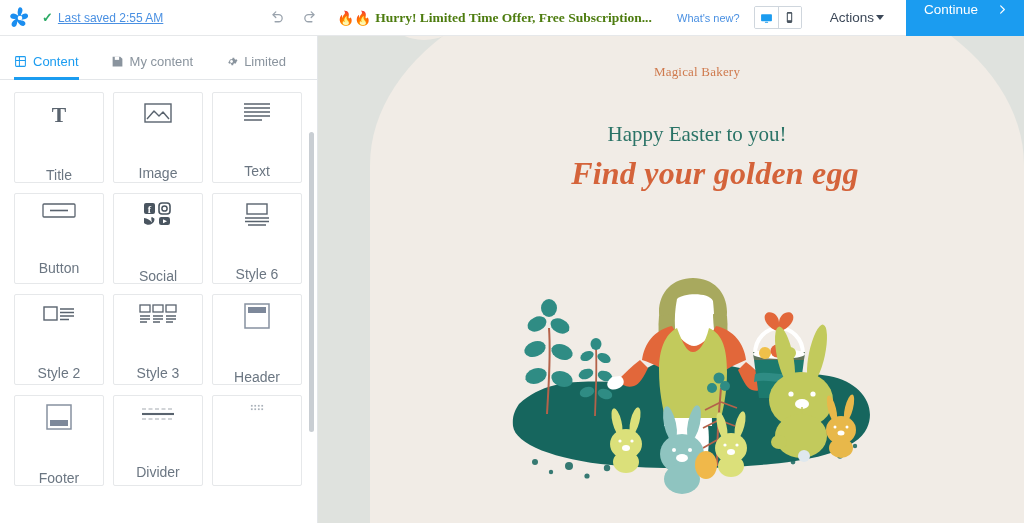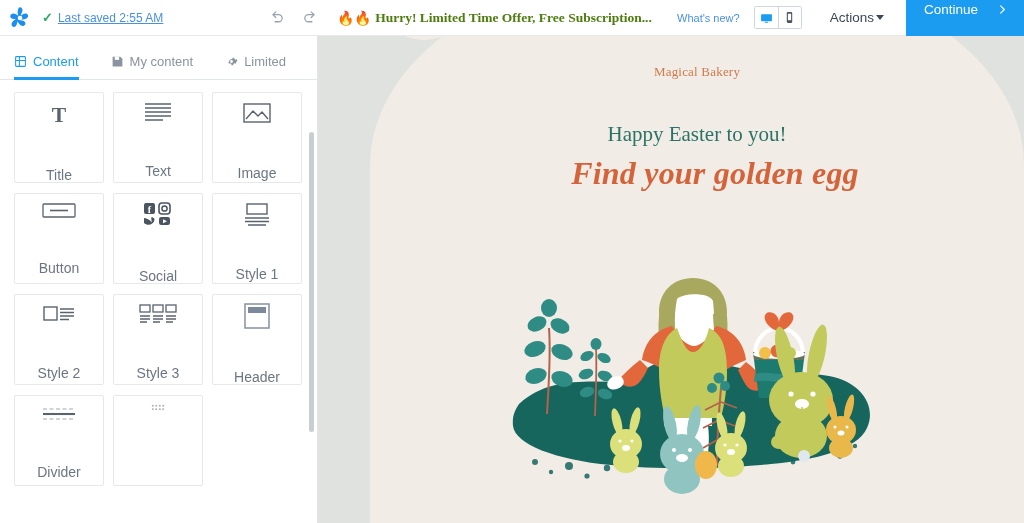--- a/index.html
+++ b/index.html
@@ -194,36 +194,36 @@
               <svg width="26" height="26" viewBox="0 0 24 24" fill="#59636e">
                 <text x="12" y="19" font-family="Liberation Serif, serif" font-size="20" font-weight="bold" text-anchor="middle">T</text>
               </svg>
             </div>
             <div class="cap">Title</div>
           </div>
 
           <div class="card">
             <div class="dots"></div>
             <div class="glyph">
-              <svg width="30" height="22" viewBox="0 0 30 22" stroke="#59636e" stroke-width="1.6">
-                <path d="M2 3h26M2 7h26M2 11h26M2 15h26M2 19h18"></path>
-              </svg>
-            </div>
-            <div class="cap">Text</div>
-          </div>
-
-          <div class="card">
-            <div class="dots"></div>
-            <div class="glyph">
               <svg width="30" height="24" viewBox="0 0 30 24" fill="none" stroke="#59636e" stroke-width="1.4">
                 <rect x="2" y="3" width="26" height="18"></rect>
                 <path d="M4 18l7-8 5 5 4-4 6 7" stroke-linejoin="round"></path>
               </svg>
             </div>
             <div class="cap">Image</div>
+          </div>
+
+          <div class="card">
+            <div class="dots"></div>
+            <div class="glyph">
+              <svg width="30" height="22" viewBox="0 0 30 22" stroke="#59636e" stroke-width="1.6">
+                <path d="M2 3h26M2 7h26M2 11h26M2 15h26M2 19h18"></path>
+              </svg>
+            </div>
+            <div class="cap">Text</div>
           </div>
 
           <div class="card">
             <div class="dots"></div>
             <div class="glyph">
               <svg width="34" height="18" viewBox="0 0 34 18" fill="none" stroke="#59636e" stroke-width="1.3">
                 <rect x="1" y="2" width="32" height="13" rx="1"></rect>
                   <path d="M8 8.5h18" stroke-width="1.6"></path>
               </svg>
             </div>
@@ -248,21 +248,21 @@
 
 
           <div class="card">
             <div class="dots"></div>
             <div class="glyph">
               <svg width="30" height="24" viewBox="0 0 30 24" fill="none" stroke="#59636e" stroke-width="1.4">
                 <rect x="5" y="2" width="20" height="10"></rect>
                 <path d="M3 16h24M3 19.5h24M6 23h18" stroke-width="1.5"></path>
               </svg>
             </div>
-            <div class="cap">Style 1</div>
+            <div class="cap">Style 6</div>
           </div>
 
           <div class="card">
             <div class="dots"></div>
             <div class="glyph">
               <svg width="34" height="22" viewBox="0 0 34 22" fill="none" stroke="#59636e" stroke-width="1.4">
                 <rect x="2" y="4" width="13" height="13"></rect>
                 <path d="M18 6h14M18 9.5h14M18 13h14M18 16.5h9" stroke-width="1.5"></path>
               </svg>
             </div>
@@ -286,20 +286,30 @@
             <div class="dots"></div>
             <div class="glyph">
               <svg width="28" height="26" viewBox="0 0 28 26" fill="none" stroke="#8791a0" stroke-width="1.5">
                 <rect x="2" y="1" width="24" height="24"></rect>
                 <rect x="5" y="4" width="18" height="6" fill="#7d889a" stroke="none"></rect>
               </svg>
             </div>
             <div class="cap">Header</div>
           </div>
 
+          <div class="card">
+            <div class="dots"></div>
+            <div class="glyph">
+              <svg width="28" height="26" viewBox="0 0 28 26" fill="none" stroke="#8791a0" stroke-width="1.5">
+                <rect x="2" y="1" width="24" height="24"></rect>
+                <rect x="5" y="16" width="18" height="6" fill="#7d889a" stroke="none"></rect>
+              </svg>
+            </div>
+            <div class="cap">Footer</div>
+          </div>
 
           <div class="card">
             <div class="dots"></div>
             <div class="glyph">
               <svg width="36" height="20" viewBox="0 0 36 20" stroke="#59636e">
                 <path d="M2 5h32" stroke-width="1" stroke-dasharray="4 2.5" opacity=".55"></path>
                 <path d="M2 10h32" stroke-width="2.1"></path>
                 <path d="M2 15h32" stroke-width="1" stroke-dasharray="4 2.5" opacity=".55"></path>
               </svg>
             </div>

